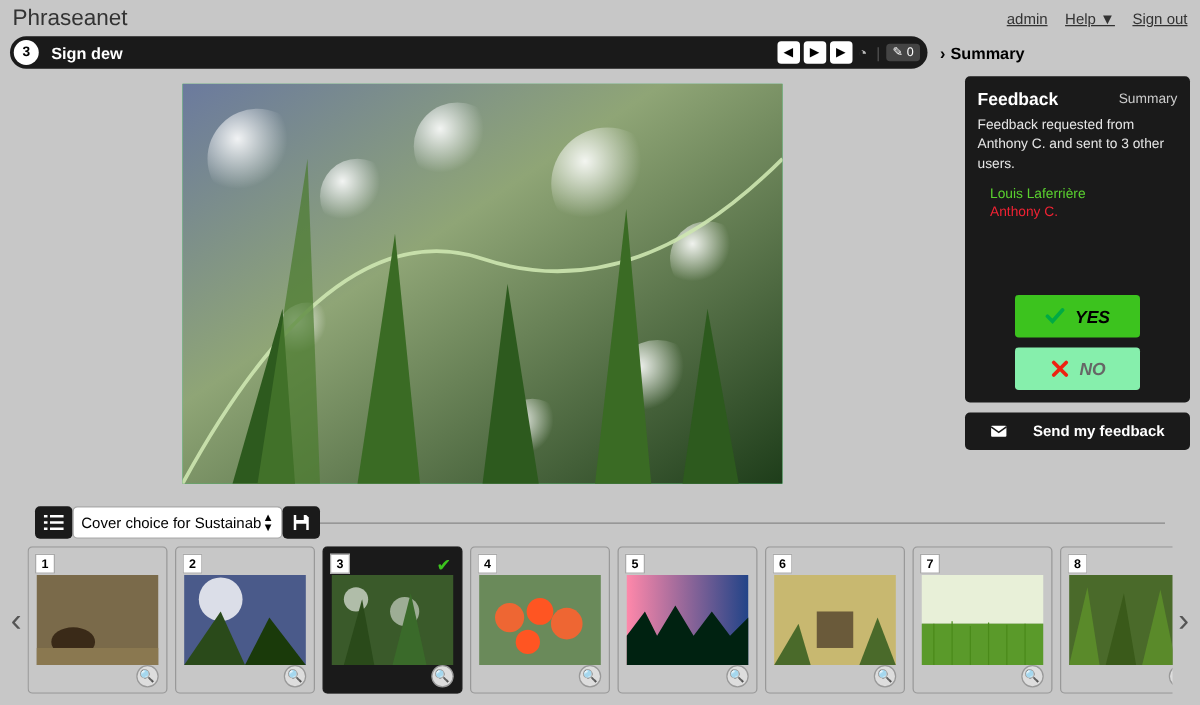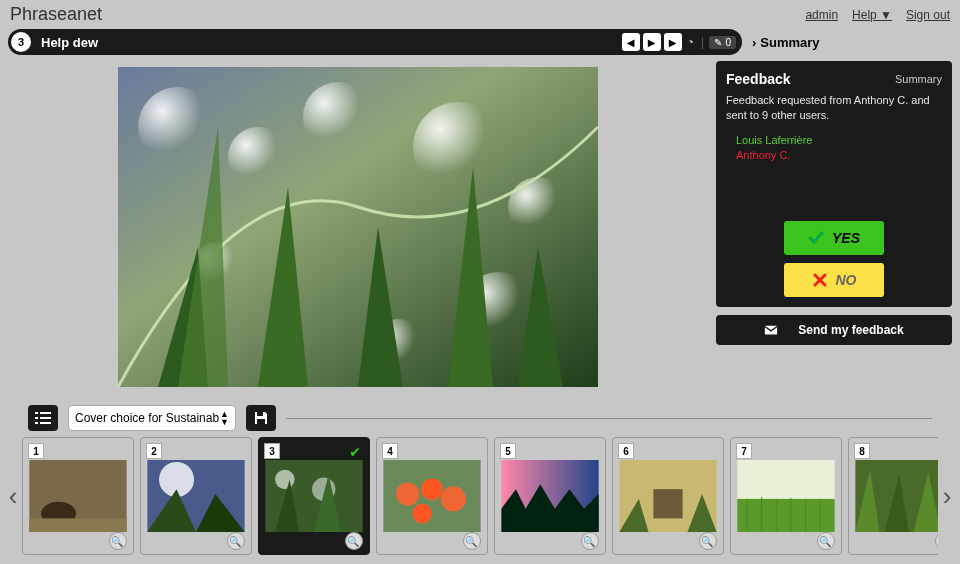--- a/index.html
+++ b/index.html
@@ -22,36 +22,36 @@
   .ctrldark { background: #444; color: #fff; border-radius: 3px; padding: 1px 5px; font-size: 10px; display: flex; align-items: center; gap: 3px; }
   .sep { color: #555; font-size: 12px; padding: 0 2px; }
   .caption-toggle { display: flex; align-items: center; gap: 4px; padding: 0 4px; font-weight: bold; font-size: 13px; cursor: pointer; width: 204px; }
   
   
   .mainrow { display: flex; margin: 6px 8px 0 8px; gap: 8px; height: 332px; }
   .viewer { flex: 1; display: flex; align-items: center; justify-content: center; }
   .viewer .img { width: 480px; height: 320px; background: #3a5; }
   
   
-  .sidebar { width: 236px; display: flex; flex-direction: column; gap: 8px; }
+  .sidebar { width: 180px; display: flex; flex-direction: column; gap: 8px; }
   .panel { background: #1a1a1a; color: #ddd; border-radius: 4px; padding: 10px; font-size: 11px; }
   .panel .head { display: flex; justify-content: space-between; align-items: center; margin-bottom: 6px; }
   .panel .head .t { font-size: 14px; font-weight: bold; color: #fff; }
   .panel .head .s { font-size: 11px; color: #ccc; cursor: pointer; }
   .panel .msg { color: #e6e6e6; line-height: 1.4; margin-bottom: 10px; }
   .panel .u1 { color: #5ad12f; margin: 3px 0 3px 10px; }
   .panel .u2 { color: #e23; margin: 3px 0 3px 10px; }
   .panel .btns { margin-top: 60px; display: flex; flex-direction: column; gap: 8px; align-items: center; font-style: italic; }
   .yesbtn { background: #3cc31e; color: #000; font-weight: bold; font-size: 14px; border-radius: 3px; width: 100px; height: 34px; display: flex; align-items: center; justify-content: center; gap: 8px; cursor: pointer; }
-  .nobtn { background: #fde047; color: #666; font-weight: bold; font-size: 14px; border-radius: 3px; width: 100px; height: 34px; display: flex; align-items: center; justify-content: center; gap: 8px; cursor: pointer; }
+  .nobtn { background: #86efac; color: #666; font-weight: bold; font-size: 14px; border-radius: 3px; width: 100px; height: 34px; display: flex; align-items: center; justify-content: center; gap: 8px; cursor: pointer; }
   .yesbtn svg, .nobtn svg { width: 16px; height: 16px; }
   .sendbtn { background: #1a1a1a; color: #fff; border-radius: 4px; height: 30px; display: flex; align-items: center; justify-content: center; gap: 20px; font-size: 12px; font-weight: bold; cursor: pointer; }
   
   
-  .thumbtoolbar { display: flex; align-items: center; margin: 12px 8px 6px 28px; gap: 10px; }
+  .thumbtoolbar { display: flex; align-items: center; margin: 12px 8px 6px 28px; gap: 0; }
   .listbtn { background: #1a1a1a; color: #fff; width: 30px; height: 26px; border-radius: 4px; display: flex; align-items: center; justify-content: center; cursor: pointer; }
   .select { background: #fff; border: 1px solid #aaa; border-radius: 4px; height: 26px; width: 168px; padding: 0 6px; font-size: 12px; display: flex; align-items: center; justify-content: space-between; cursor: pointer; }
   .select .arrows { font-size: 9px; line-height: 8px; display: flex; flex-direction: column; }
   .savebtn { background: #1a1a1a; color: #fff; width: 30px; height: 26px; border-radius: 4px; display: flex; align-items: center; justify-content: center; cursor: pointer; }
   .hr { flex: 1; border-top: 1px solid #888; margin-right: 20px; }
   
   
   .stripwrap { display: flex; align-items: center; margin: 0 4px; }
   .navarrow { width: 18px; color: #555; font-size: 26px; cursor: pointer; display: flex; align-items: center; justify-content: center; height: 118px; }
   .strip { flex: 1; display: flex; gap: 6px; overflow: hidden; }
@@ -70,21 +70,21 @@
   <div class="topnav">
     <span>admin</span>
     <span>Help ▼</span>
     <span>Sign out</span>
   </div>
 </div>
 
 <div class="titlerow">
   <div class="titlebar">
     <div class="num">3</div>
-    <div class="title">Help dew</div>
+    <div class="title">Sign dew</div>
     <div class="controls">
       <div class="ctrlbtn">◀</div>
       <div class="ctrlbtn">▶</div>
       <div class="ctrlbtn">▶</div>
       <div class="ctrlicon">◔</div>
       <div class="sep">|</div>
       <div class="ctrldark">
         <span>✎</span>
         <span>0</span>
       </div>
@@ -129,21 +129,21 @@
           <path d="M 60 320 L 100 60 L 110 320 Z" fill="#4a7b2e" opacity="0.7"></path>
       </svg>
     </div>
   </div>
   <div class="sidebar">
     <div class="panel">
       <div class="head">
         <div class="t">Feedback</div>
         <div class="s">Summary</div>
       </div>
-      <div class="msg">Feedback requested from Anthony C. and sent to 9 other users.</div>
+      <div class="msg">Feedback requested from Anthony C. and sent to 3 other users.</div>
       <div class="u1">Louis Laferrière</div>
       <div class="u2">Anthony C.</div>
       <div class="btns">
         <div class="yesbtn">
           <svg viewBox="0 0 16 16">
               <path d="M2 8 L6 12 L14 3" stroke="#0a4" stroke-width="3" fill="none" stroke-linecap="round"></path>
             </svg>
           <span>YES</span>
         </div>
         <div class="nobtn">

